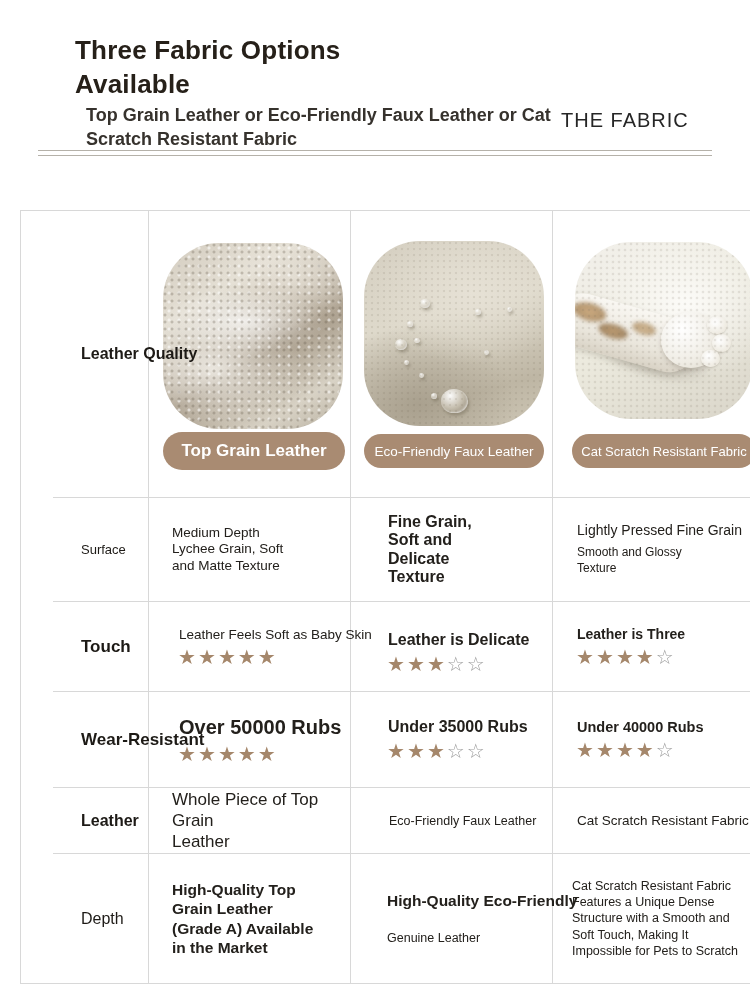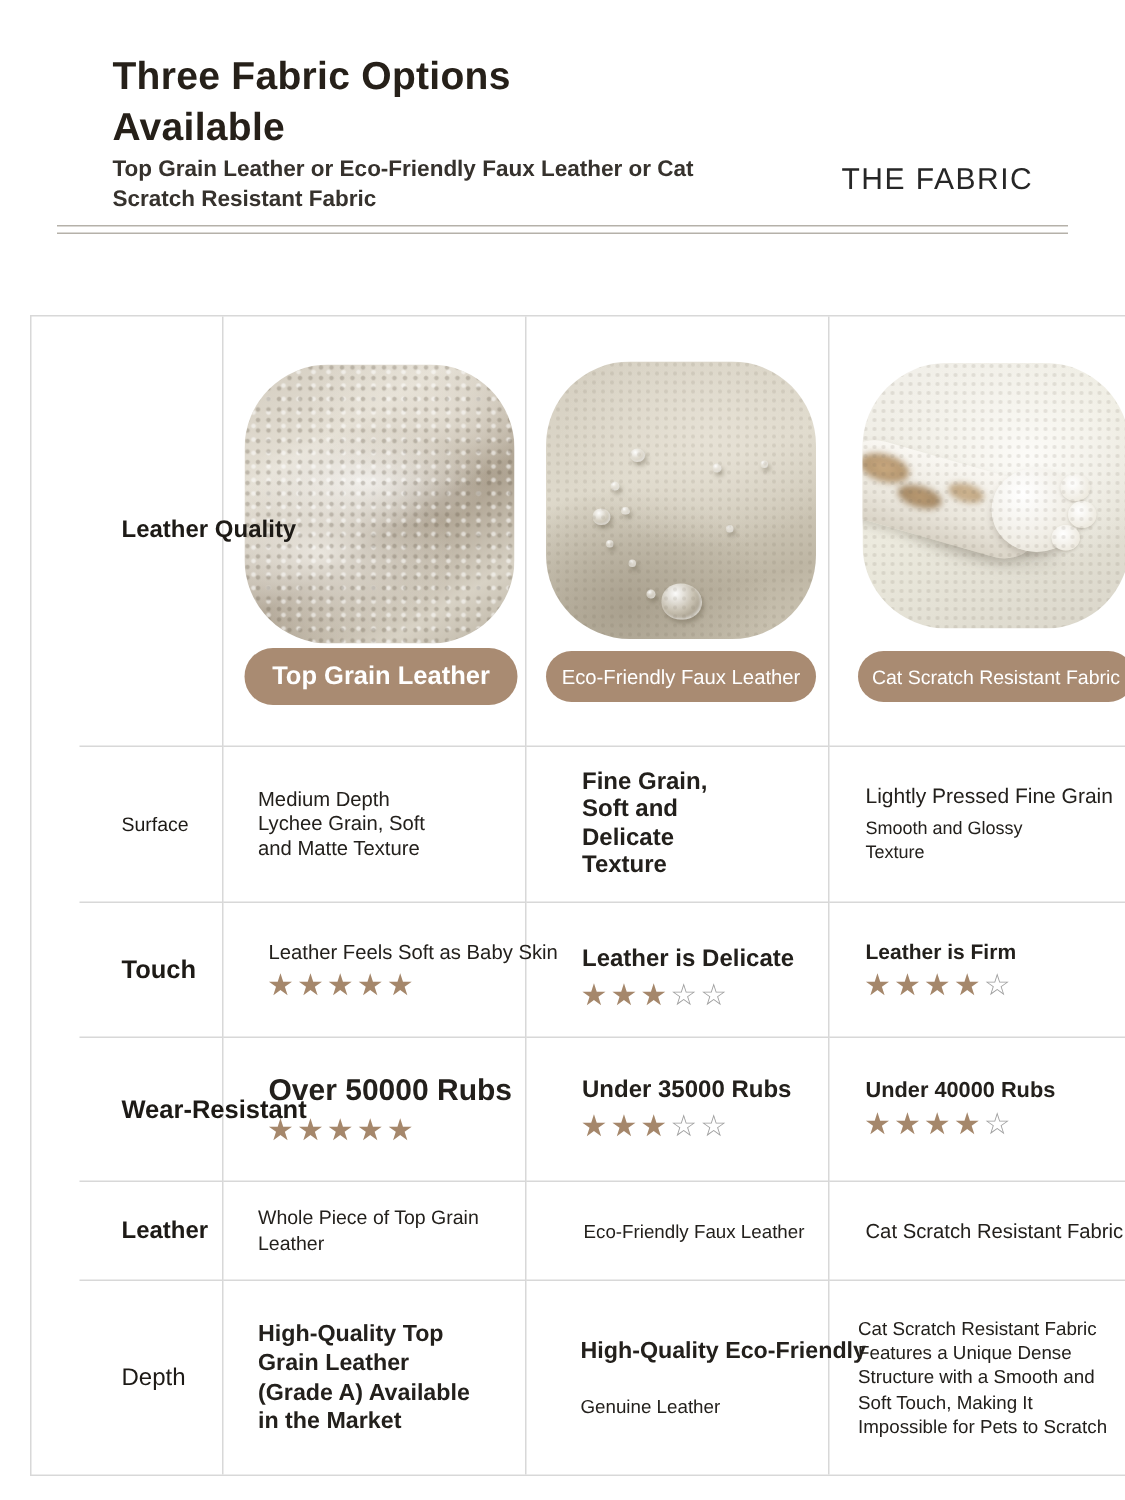--- a/index.html
+++ b/index.html
@@ -14,21 +14,21 @@
   .page{
     position:relative;width:750px;height:1000px;background:#fff;overflow:hidden;
     font-family:"Liberation Sans", sans-serif;color:#222;
   }
   
   .title{
     position:absolute;left:75px;top:33px;font-size:26px;font-weight:800;
     line-height:1.32;color:var(--ink);white-space:pre-line;letter-spacing:.2px;
   }
   .subtitle{
-    position:absolute;left:75px;top:103px;font-size:15px;font-weight:600;
+    position:absolute;left:86px;top:103px;font-size:18px;font-weight:600;
     color:#36322d;line-height:1.35;white-space:pre-line;
   }
   .brand{
     position:absolute;left:561px;top:109px;font-size:20px;font-weight:400;
     color:#262626;letter-spacing:1px;
   }
   .rules{
     position:absolute;left:38px;top:150px;width:674px;height:6px;
     border-top:1px solid #b5b1a9;border-bottom:1px solid #b5b1a9;
   }
@@ -114,21 +114,21 @@
   .t3 .txt{font-size:14px;font-weight:600;padding-left:24px;}
   .w1 .txt{font-size:20px;font-weight:600;padding-left:30px;}
   .w2 .txt{font-size:16px;font-weight:600;padding-left:37px;}
   .w3 .txt{font-size:14.5px;font-weight:600;padding-left:24px;}
   .stars{font-size:20px;line-height:1;letter-spacing:2px;margin-top:5px;}
   .t1 .stars,.w1 .stars{padding-left:29px;}
   .t2 .stars,.w2 .stars{padding-left:36px;}
   .t3 .stars,.w3 .stars{padding-left:23px;}
   .star.filled{color:var(--star-filled);}
   .star.empty{color:var(--star-empty);}
-  .le1{padding-left:23px;font-size:13px;font-weight:500;line-height:1.25;white-space:pre-line;}
+  .le1{padding-left:23px;font-size:17px;font-weight:500;line-height:1.25;white-space:pre-line;}
   .le2{padding-left:38px;font-size:12.5px;font-weight:500;}
   .le3{padding-left:24px;font-size:13.5px;font-weight:500;}
   .v1{padding-left:23px;font-size:15.5px;font-weight:600;line-height:1.24;white-space:pre-line;}
   .v2{padding-left:36px;}
   .v2-main{font-size:15.5px;font-weight:700;white-space:nowrap;}
   .v2-sub{font-size:12.5px;font-weight:500;margin-top:21px;}
   .v3{padding-left:19px;font-size:12.5px;font-weight:500;line-height:1.3;white-space:pre-line;}
 </style>
 </head>
 <body>
@@ -201,21 +201,21 @@
     <div class="c lab l-touch">Touch</div>
     <div class="c cell rate-cell t1">
       <div class="txt">Leather Feels Soft as Baby Skin</div>
       <div class="stars"><span class="star filled">★</span><span class="star filled">★</span><span class="star filled">★</span><span class="star filled">★</span><span class="star filled">★</span></div>
     </div>
     <div class="c cell rate-cell t2">
       <div class="txt">Leather is Delicate</div>
       <div class="stars"><span class="star filled">★</span><span class="star filled">★</span><span class="star filled">★</span><span class="star empty">☆</span><span class="star empty">☆</span></div>
     </div>
     <div class="c cell rate-cell t3">
-      <div class="txt">Leather is Firm</div>
+      <div class="txt">Leather is Three</div>
       <div class="stars"><span class="star filled">★</span><span class="star filled">★</span><span class="star filled">★</span><span class="star filled">★</span><span class="star empty">☆</span></div>
     </div>
 
     <div class="c lab l-wear">Wear-Resistant</div>
     <div class="c cell rate-cell w1">
       <div class="txt">Over 50000 Rubs</div>
       <div class="stars"><span class="star filled">★</span><span class="star filled">★</span><span class="star filled">★</span><span class="star filled">★</span><span class="star filled">★</span></div>
     </div>
     <div class="c cell rate-cell w2">
       <div class="txt">Under 35000 Rubs</div>

